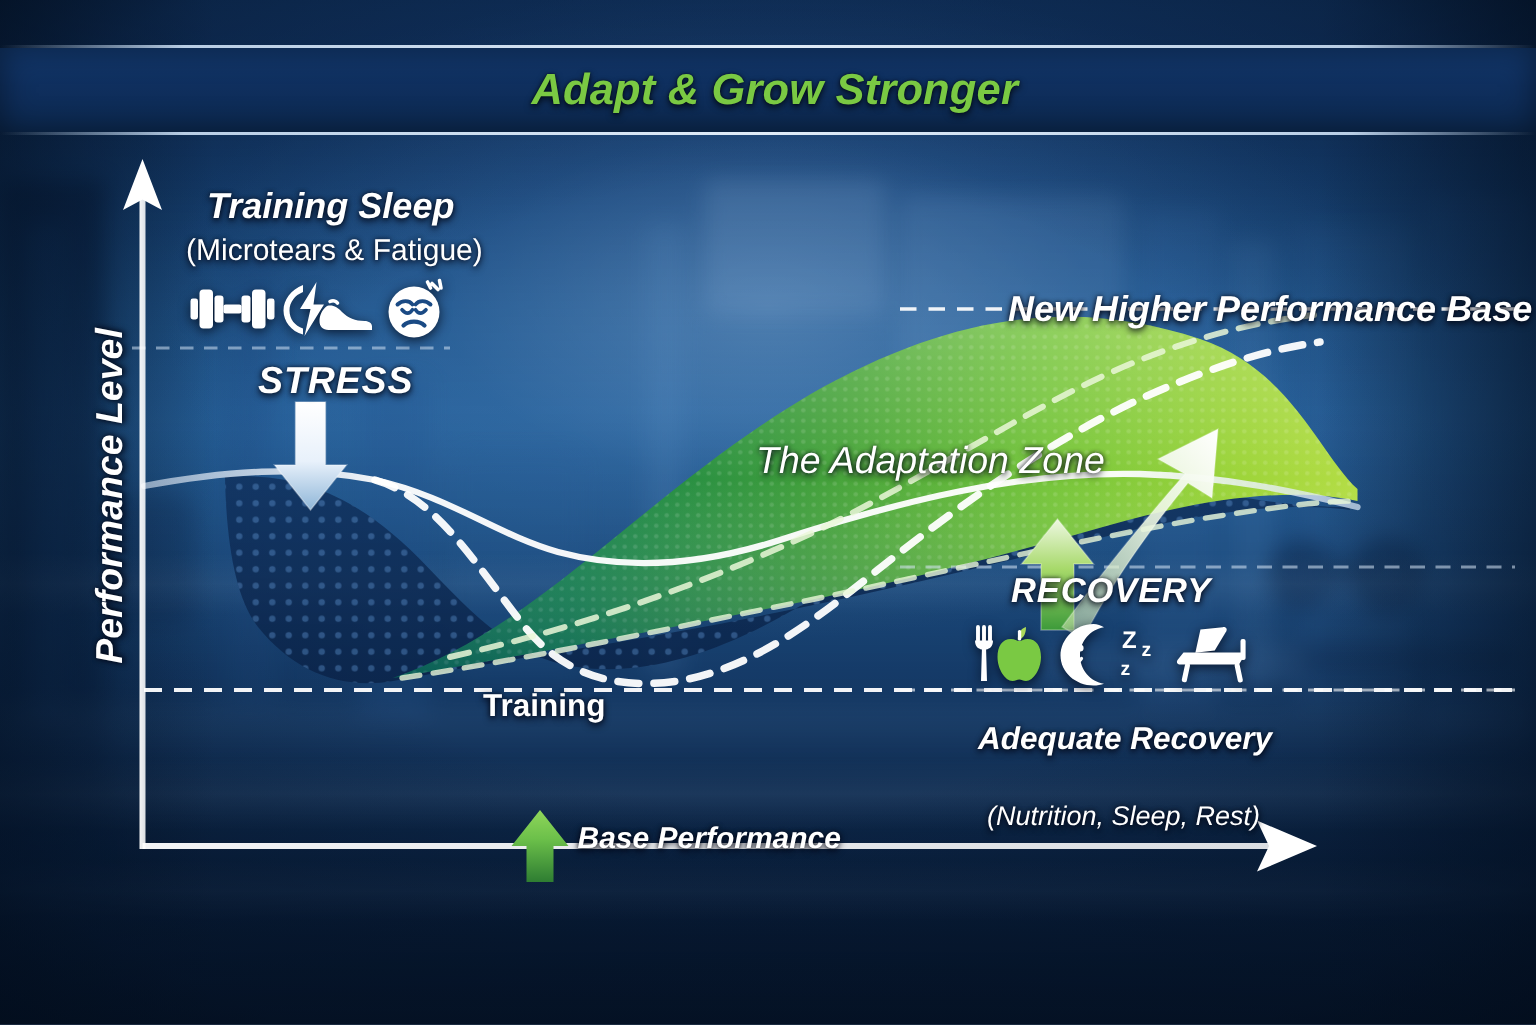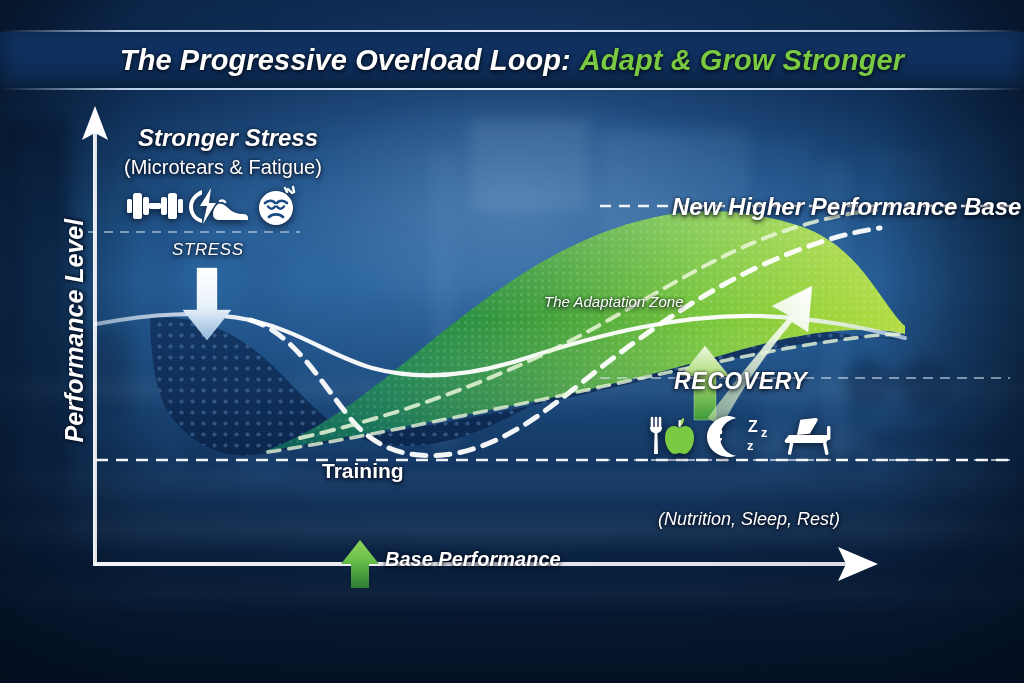--- a/index.html
+++ b/index.html
@@ -84,24 +84,24 @@
   .lbl-shadow{text-shadow:0 2px 5px rgba(0,4,16,.85),0 0 3px rgba(0,4,16,.7);}
 
   #y-axis-label{
     left:-36px;top:230px;width:220px;text-align:center;
     transform:rotate(-90deg);
     font-size:25px;font-weight:bold;font-style:italic;
   }
 
   #training-stress-title{left:138px;top:36px;font-size:24px;font-weight:bold;font-style:italic;}
   #training-stress-sub{left:124px;top:68px;font-size:20px;}
-  #stress-word{left:172px;top:152px;font-size:17px;font-weight:normal;font-style:italic;letter-spacing:.6px;}
+  #stress-word{left:172px;top:152px;font-size:25px;font-weight:bold;font-style:italic;letter-spacing:.6px;}
 
   #supercomp-title{left:516px;top:175px;font-size:25px;font-weight:bold;font-style:italic;}
-  #supercomp-sub{left:544px;top:205px;font-size:15px;font-style:italic;}
+  #supercomp-sub{left:504px;top:205px;font-size:25px;font-style:italic;}
 
   #new-base-label{left:672px;top:105px;font-size:24px;font-weight:bold;font-style:italic;}
 
   #recovery-word{left:674px;top:381px;font-size:23px;font-weight:bold;font-style:italic;letter-spacing:.6px;}
   #adequate-title{left:652px;top:387px;font-size:21px;font-weight:bold;font-style:italic;}
   #adequate-sub{left:658px;top:414px;font-size:18px;font-style:italic;}
 
   #training-word{left:322px;top:371px;font-size:21px;font-weight:bold;}
   #base-perf-label{left:385px;top:460px;font-size:20px;font-weight:bold;font-style:italic;}
 
@@ -145,21 +145,20 @@
 
   <div class="bg-bands"></div>
   <div class="bg-tint"></div>
   <div class="bg-vignette"></div>
 
   <div id="rule-top" class="rule"></div>
   <div id="title-band"></div>
   <div id="rule-bottom" class="rule"></div>
 
   <div id="title-text">
-    <span id="title-main">The Progressive Overload Loop:</span>
     <span id="title-accent">Adapt &amp; Grow Stronger</span>
   </div>
 
   <div id="chart">
 
     <svg class="layer" viewBox="0 0 1024 595">
       <defs>
         <linearGradient id="greenZone" x1="0" y1="0" x2="1" y2="0">
           <stop offset="0%" stop-color="#0a6f4e"></stop>
           <stop offset="18%" stop-color="#12804a"></stop>
@@ -330,21 +329,21 @@
                  C764,268 738,306 722,338 Z" fill="url(#riseArrow)" stroke="rgba(255,255,255,.25)" stroke-width="1"></path>
       </g>
 
       <g>
         <path d="M360,452 L379,476 L369,476 L369,500 L351,500 L351,476 L341,476 Z" fill="url(#arrowGreenSolid)"></path>
       </g>
     </svg>
 
     <div id="y-axis-label" class="lbl lbl-shadow">Performance Level</div>
 
-    <div id="training-stress-title" class="lbl lbl-shadow">Stronger Stress</div>
+    <div id="training-stress-title" class="lbl lbl-shadow">Training Sleep</div>
     <div id="training-stress-sub" class="lbl lbl-shadow">(Microtears &amp; Fatigue)</div>
 
     <div id="stress-icons" class="icon-row">
 
       <svg class="ico" width="58" height="36" viewBox="0 0 58 36">
         <g fill="#ffffff">
           <rect x="1" y="11" width="5" height="14" rx="1.6"></rect>
           <rect x="7" y="5" width="9" height="26" rx="2.6"></rect>
           <rect x="17" y="9" width="6" height="18" rx="2"></rect>
           <rect x="23" y="15" width="12" height="6" rx="1.4"></rect>
@@ -374,21 +373,21 @@
       </svg>
     </div>
 
     <div id="stress-word" class="lbl lbl-shadow">STRESS</div>
 
     <div id="supercomp-sub" class="lbl lbl-shadow">The Adaptation Zone</div>
     <div id="new-base-label" class="lbl lbl-shadow">New Higher Performance Base</div>
 
     <div id="training-word" class="lbl lbl-shadow">Training</div>
 
-    <div id="recovery-word" class="lbl lbl-shadow" style="top:280px;">RECOVERY</div>
+    <div id="recovery-word" class="lbl lbl-shadow" style="top:292px;">RECOVERY</div>
 
     <div id="recovery-icons" class="icon-row">
 
       <svg class="ico" width="48" height="42" viewBox="0 0 48 42">
         <g fill="#ffffff">
           <path d="M4,3 L4,12 M8,3 L8,12 M12,3 L12,12" stroke="#ffffff" stroke-width="2.6" stroke-linecap="round"></path>
           <path d="M2,12 C2,16 4,17.5 6.6,18 L6,39 L10,39 L9.4,18 C12,17.5 14,16 14,12 Z"></path>
         </g>
         <path d="M26,11 C20,11 17,16 17,23 C17,31 22,39 27,39 C29,39 30,38 31.5,38 C33,38 34,39 36,39 C41,39 46,31 46,23 C46,16 43,11 37,11 C34.5,11 33,12.4 31.5,12.4 C30,12.4 28.5,11 26,11 Z" fill="#7ac943"></path>
         <path d="M30.5,11.5 C30.5,7 32.5,4 36,3 C36,8 34,11 30.5,11.5 Z" fill="#aad85a"></path>
@@ -412,18 +411,19 @@
         <g fill="#ffffff">
           <path d="M18,3 L33,3 C35,3 36,4.4 35,6 L26,18 L13,18 Z" transform="rotate(-6 24 10)"></path>
           <path d="M6,19 L44,19 C46,19 47,20.4 46,22 L43,27 L4,27 C2,27 1,25.6 2,24 Z"></path>
           <rect x="6" y="26" width="3.4" height="13" rx="1.4" transform="rotate(12 8 32)"></rect>
           <rect x="41" y="26" width="3.4" height="13" rx="1.4" transform="rotate(-12 43 32)"></rect>
           <rect x="44" y="10" width="3.4" height="14" rx="1.4"></rect>
         </g>
       </svg>
     </div>
 
-    <div id="adequate-sub" class="lbl lbl-shadow" style="top:421px;text-align:right;">(Nutrition, Sleep, Rest)</div>
+    <div id="adequate-title" class="lbl lbl-shadow" style="top:393px;">Adequate Recovery</div>
+    <div id="adequate-sub" class="lbl lbl-shadow" style="top:446px;text-align:right;">(Nutrition, Sleep, Rest)</div>
 
     <div id="base-perf-label" class="lbl lbl-shadow">Base Performance</div>
 
   </div>
 </div>
 
 </body></html>

